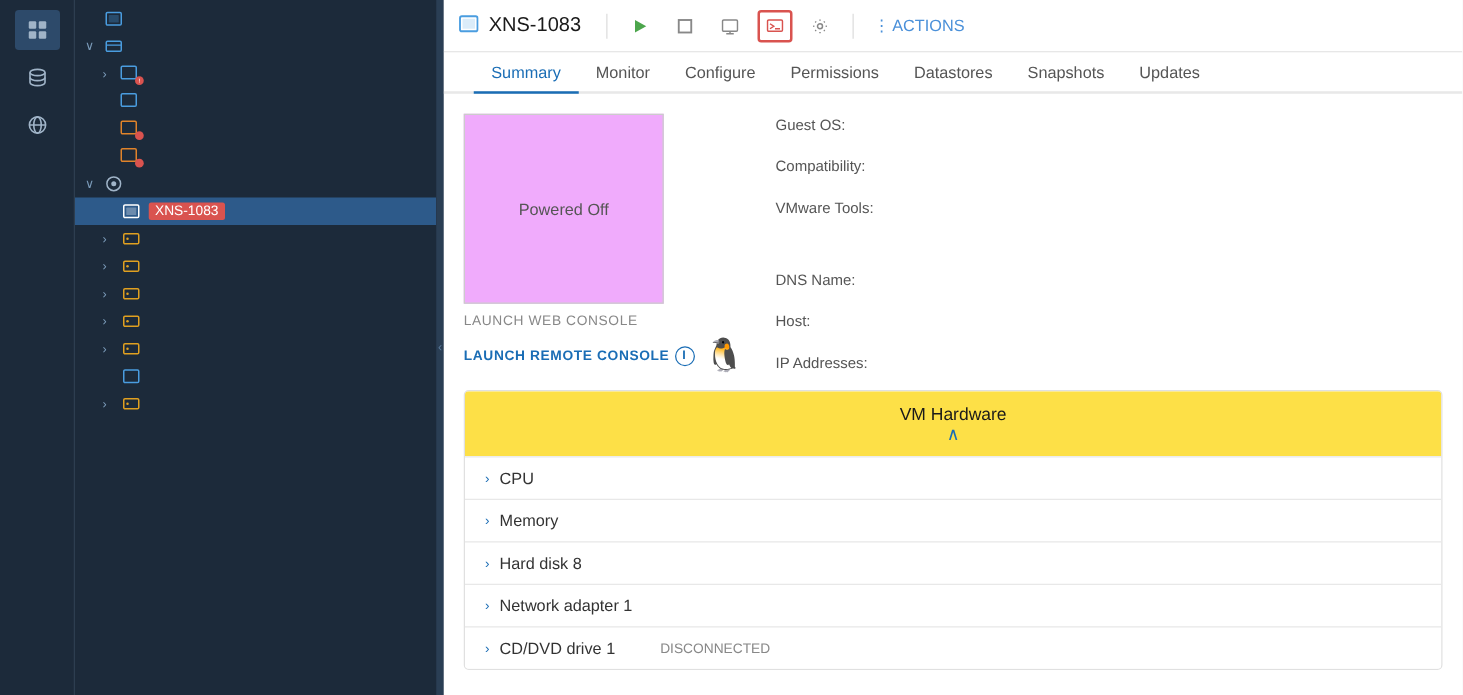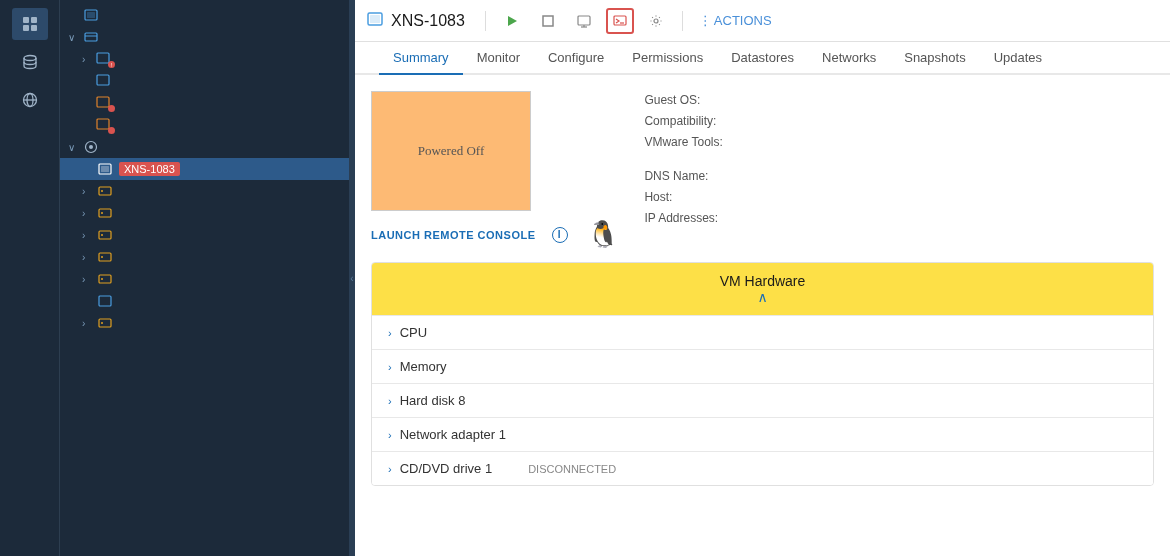--- a/index.html
+++ b/index.html
@@ -191,29 +191,28 @@
     .summary-top {
       display: flex;
       gap: 24px;
     }
 
     
     .console-preview {
       width: 160px;
       min-width: 160px;
       border: 1px solid #ccc;
-      height: 120px;
+      height: 152px;
       display: flex;
       flex-direction: column;
       align-items: center;
       justify-content: center;
-      background: #fdba74;
+      background: #f0abfc;
       color: #555;
       font-size: 13px;
-      font-family: Liberation Serif, serif;
     }
 
     .console-links {
       margin-top: 8px;
       display: flex;
       flex-direction: column;
       gap: 6px;
     }
 
     .console-link-web {
@@ -226,40 +225,40 @@
 
     .console-link-remote {
       font-size: 11px;
       color: #1a6db5;
       text-transform: uppercase;
       letter-spacing: 0.5px;
       cursor: pointer;
       font-weight: 600;
       display: flex;
       align-items: center;
-      gap: 16px;
+      gap: 4px;
       justify-content: space-between;
     }
 
     .info-icon {
       width: 16px; height: 16px;
       border-radius: 50%;
       border: 1px solid #1a6db5;
       color: #1a6db5;
       font-size: 10px;
       display: flex; align-items: center; justify-content: center;
       cursor: pointer;
     }
 
     
     .vm-info {
       flex: 1;
       display: flex;
       flex-direction: column;
-      gap: 2px;
+      gap: 14px;
     }
 
     .vm-info-row {
       display: flex;
       gap: 4px;
       font-size: 12px;
       color: #333;
       line-height: 1.6;
     }
 
@@ -567,33 +566,33 @@
       <span>ACTIONS</span>
     </div>
   </div>
 
   <div class="tabs">
     <div class="tab active">Summary</div>
     <div class="tab">Monitor</div>
     <div class="tab">Configure</div>
     <div class="tab">Permissions</div>
     <div class="tab">Datastores</div>
-    <div class="tab">Networks</div>
     <div class="tab">Snapshots</div>
     <div class="tab">Updates</div>
   </div>
 
   <div class="content">
     <div class="summary-top">
 
       <div>
         <div class="console-preview">
           <span style="color:#555; font-size:13px;">Powered Off</span>
         </div>
         <div class="console-links">
+          <div class="console-link-web">LAUNCH WEB CONSOLE</div>
           <div class="console-link-remote">
             <span>LAUNCH REMOTE CONSOLE</span>
             <div class="info-icon">
               <span>i</span>
             </div>
 
             <span style="font-size:26px; margin-left:4px;">🐧</span>
           </div>
         </div>
       </div>

